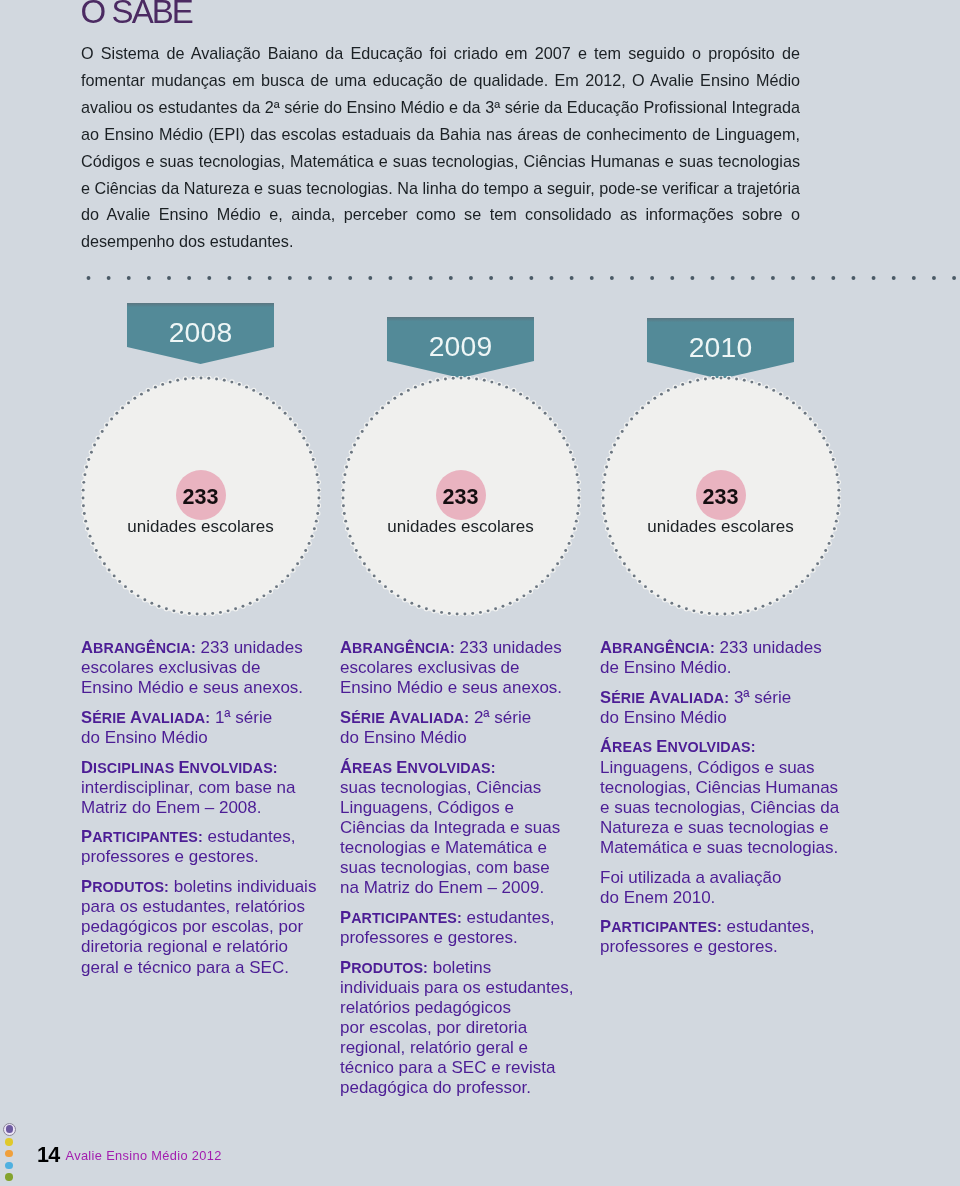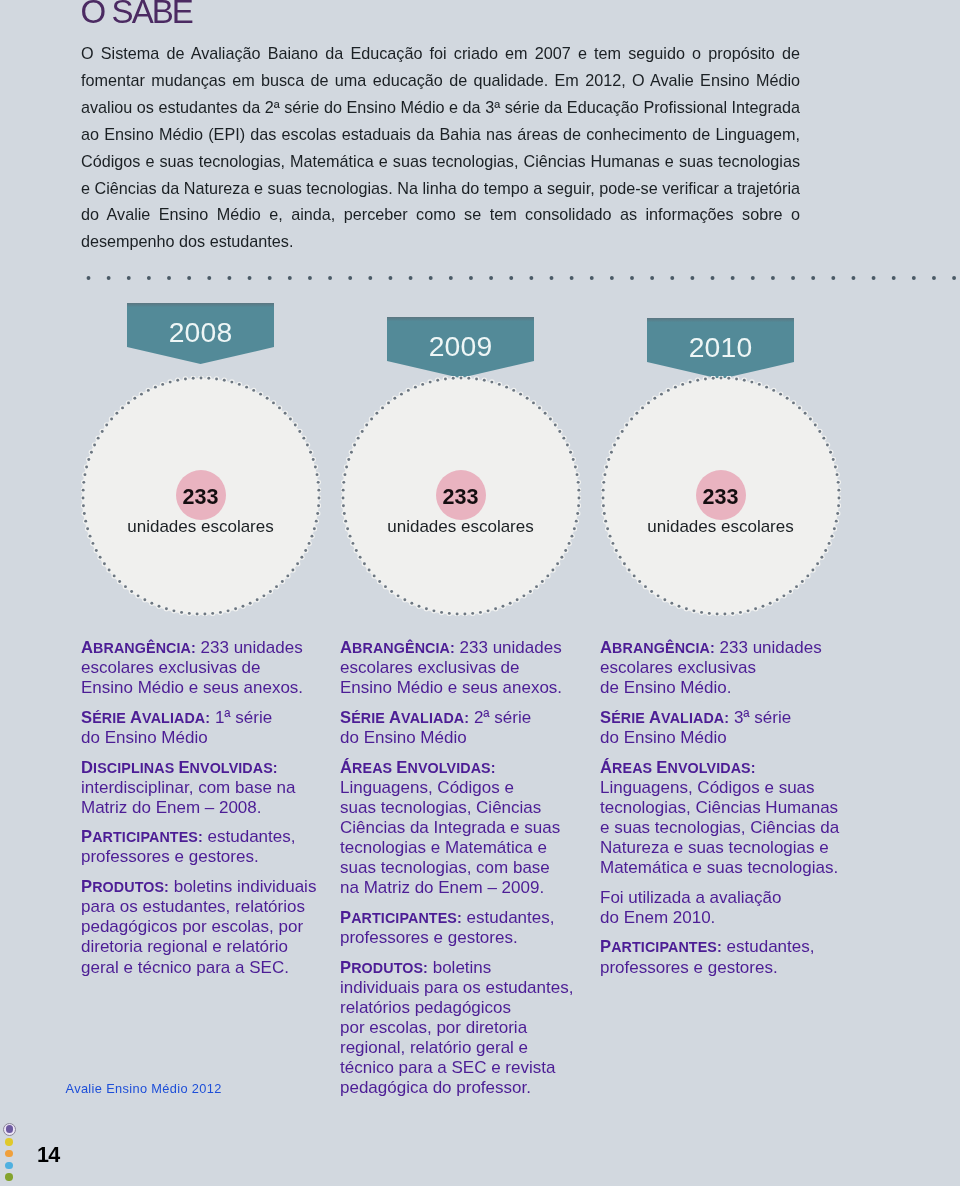--- a/index.html
+++ b/index.html
@@ -67,22 +67,22 @@
 
   
   #dotcol{position:absolute;left:0px;top:1119px;width:24px;height:68px;}
   .fdot{position:absolute;border-radius:50%;}
   #pagenum{
     position:absolute;left:37px;top:1145px;
     font-size:21.5px;font-weight:bold;color:#000000;
     letter-spacing:-0.6px;line-height:21px;
   }
   #footertext{
-    position:absolute;left:65.5px;top:1080px;
-    font-size:12.8px;color:#1d4ed8;letter-spacing:0.35px;line-height:18px;text-align:center;
+    position:absolute;left:65.5px;top:1147px;
+    font-size:12.8px;color:#a21caf;letter-spacing:0.35px;line-height:18px;text-align:center;
   }
 </style>
 </head>
 <body style="background: rgb(210, 216, 223);">
 
 <div class="page">
 
   <div id="title" style="color: rgb(75, 42, 98);">O SABE</div>
 
   <div id="intro">
@@ -800,22 +800,22 @@
           <span class="cl"><span class="lbl"><span class="cap">A</span>BRANGÊNCIA:</span> 233 unidades</span>
           <span class="cl">escolares exclusivas de</span>
           <span class="cl">Ensino Médio e seus anexos.</span>
         </p>
         <p>
           <span class="cl"><span class="lbl"><span class="cap">S</span>ÉRIE <span class="cap">A</span>VALIADA:</span> 2ª série</span>
           <span class="cl">do Ensino Médio</span>
         </p>
         <p>
           <span class="cl"><span class="lbl"><span class="cap">Á</span>REAS <span class="cap">E</span>NVOLVIDAS:</span></span>
+          <span class="cl">suas tecnologias, Ciências</span>
           <span class="cl">Linguagens, Códigos e</span>
-          <span class="cl">suas tecnologias, Ciências</span>
           <span class="cl">Ciências da Integrada e suas</span>
           <span class="cl">tecnologias e Matemática e</span>
           <span class="cl">suas tecnologias, com base</span>
           <span class="cl">na Matriz do Enem – 2009.</span>
         </p>
         <p>
           <span class="cl"><span class="lbl"><span class="cap">P</span>ARTICIPANTES:</span> estudantes,</span>
           <span class="cl">professores e gestores.</span>
         </p>
         <p>
@@ -824,21 +824,20 @@
           <span class="cl">relatórios pedagógicos</span>
           <span class="cl">por escolas, por diretoria</span>
           <span class="cl">regional, relatório geral e</span>
           <span class="cl">técnico para a SEC e revista</span>
           <span class="cl">pedagógica do professor.</span>
         </p>
       </div>
       <div class="col" style="left: 600px; top: 638px; width: 243px;">
         <p>
           <span class="cl"><span class="lbl"><span class="cap">A</span>BRANGÊNCIA:</span> 233 unidades</span>
-          <span class="cl">escolares exclusivas</span>
           <span class="cl">de Ensino Médio.</span>
         </p>
         <p>
           <span class="cl"><span class="lbl"><span class="cap">S</span>ÉRIE <span class="cap">A</span>VALIADA:</span> 3ª série</span>
           <span class="cl">do Ensino Médio</span>
         </p>
         <p>
           <span class="cl"><span class="lbl"><span class="cap">Á</span>REAS <span class="cap">E</span>NVOLVIDAS:</span></span>
           <span class="cl">Linguagens, Códigos e suas</span>
           <span class="cl">tecnologias, Ciências Humanas</span>

